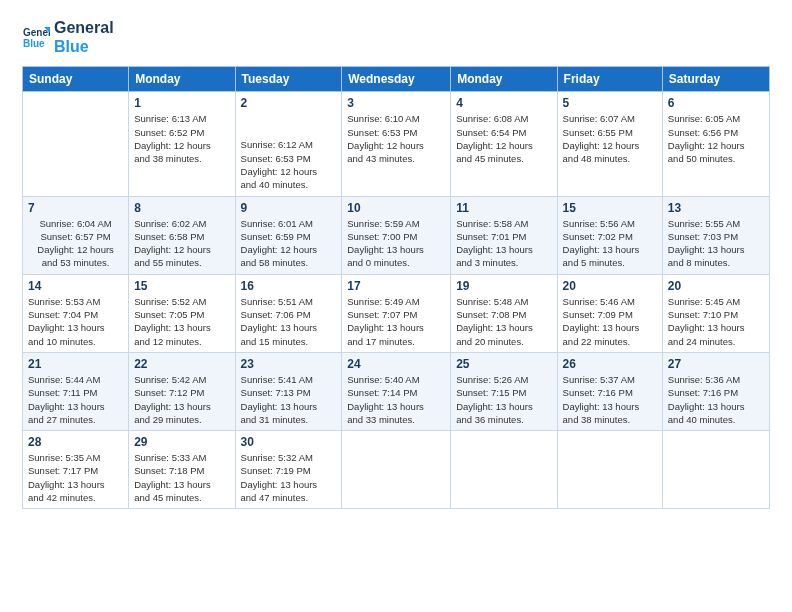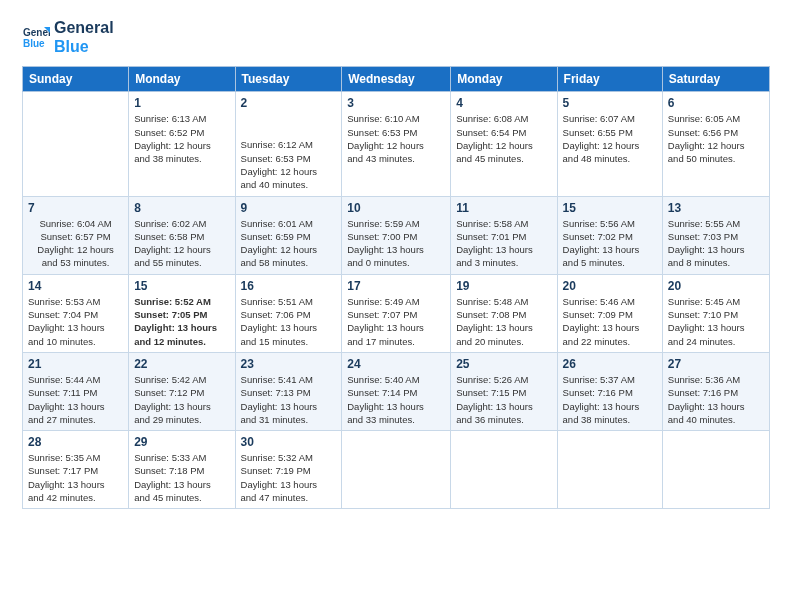--- a/index.html
+++ b/index.html
@@ -221,21 +221,21 @@
         <tr class="week-row">
           <td>
             <span class="day-num">14</span>
             <div class="day-info" style="white-space: pre-line;">Sunrise: 5:53 AM
 Sunset: 7:04 PM
 Daylight: 13 hours
 and 10 minutes.</div>
           </td>
           <td>
             <span class="day-num">15</span>
-            <div class="day-info" style="white-space: pre-line; font-weight: bold;">Sunrise: 5:52 AM
+            <div class="day-info" style="white-space: pre-line;">Sunrise: 5:52 AM
 Sunset: 7:05 PM
 Daylight: 13 hours
 and 12 minutes.</div>
           </td>
           <td>
             <span class="day-num">16</span>
             <div class="day-info" style="white-space: pre-line;">Sunrise: 5:51 AM
 Sunset: 7:06 PM
 Daylight: 13 hours
 and 15 minutes.</div>

